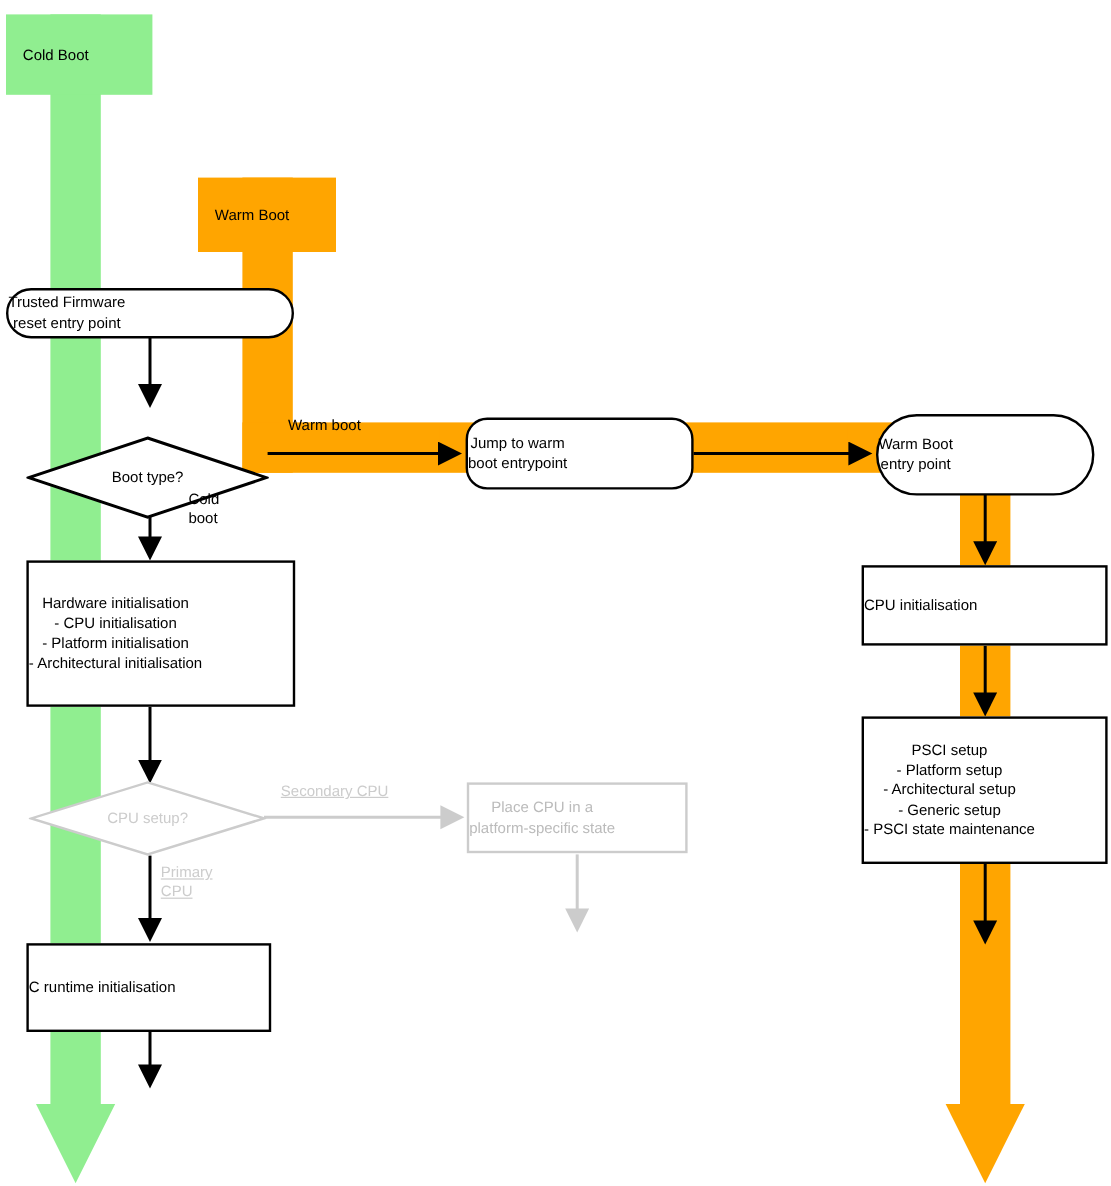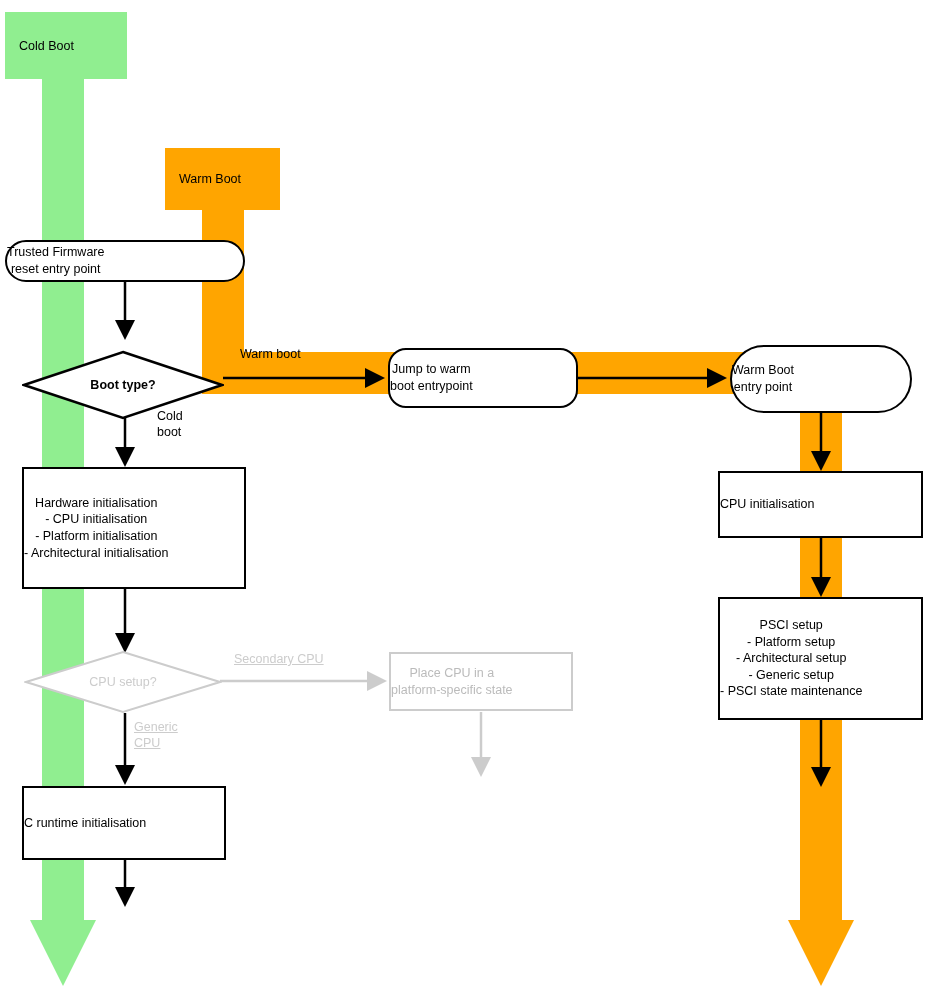--- a/index.html
+++ b/index.html
@@ -163,21 +163,21 @@
     <line x1="821" y1="538" x2="821" y2="592" stroke="#000000" stroke-width="2.5" marker-end="url(#ah-black)"></line>
 
     <line x1="821" y1="720" x2="821" y2="782" stroke="#000000" stroke-width="2.5" marker-end="url(#ah-black)"></line>
   </svg>
 
   <div class="node stadium" style="left:5px; top:240px; width:240px; height:42px;">
     <span>Trusted Firmware
 reset entry point</span>
   </div>
 
-  <div class="diamond-wrap" style="left:22px; top:350px; width:202px; height:70px;font-weight:bold;">
+  <div class="diamond-wrap" style="left:22px; top:363px; width:202px; height:70px;">
     <svg width="202" height="70" viewBox="0 0 202 70">
       <polygon points="101,2 200,35 101,68 2,35" fill="#ffffff" stroke="#000000" stroke-width="2.5"></polygon>
     </svg>
     <div class="diamond-label">Boot type?</div>
   </div>
 
   <div class="node rect" style="left:388px; top:348px; width:190px; height:60px;border-radius:18px;">
     <span>Jump to warm
 boot entrypoint</span>
   </div>
@@ -219,16 +219,16 @@
   </div>
 
   <div class="node rect" style="left:22px; top:786px; width:204px; height:74px;">
     <span>C runtime initialisation</span>
   </div>
 
   <div class="edge-label" style="left:240px; top:347px;">Warm boot</div>
   <div class="edge-label" style="left:157px; top:409px;">Cold
 boot</div>
   <div class="edge-label faded" style="left:234px; top:652px;">Secondary CPU</div>
-  <div class="edge-label faded" style="left:134px; top:720px;">Generic
+  <div class="edge-label faded" style="left:134px; top:720px;">Primary
 CPU</div>
 
 </div>
 
 </body></html>

